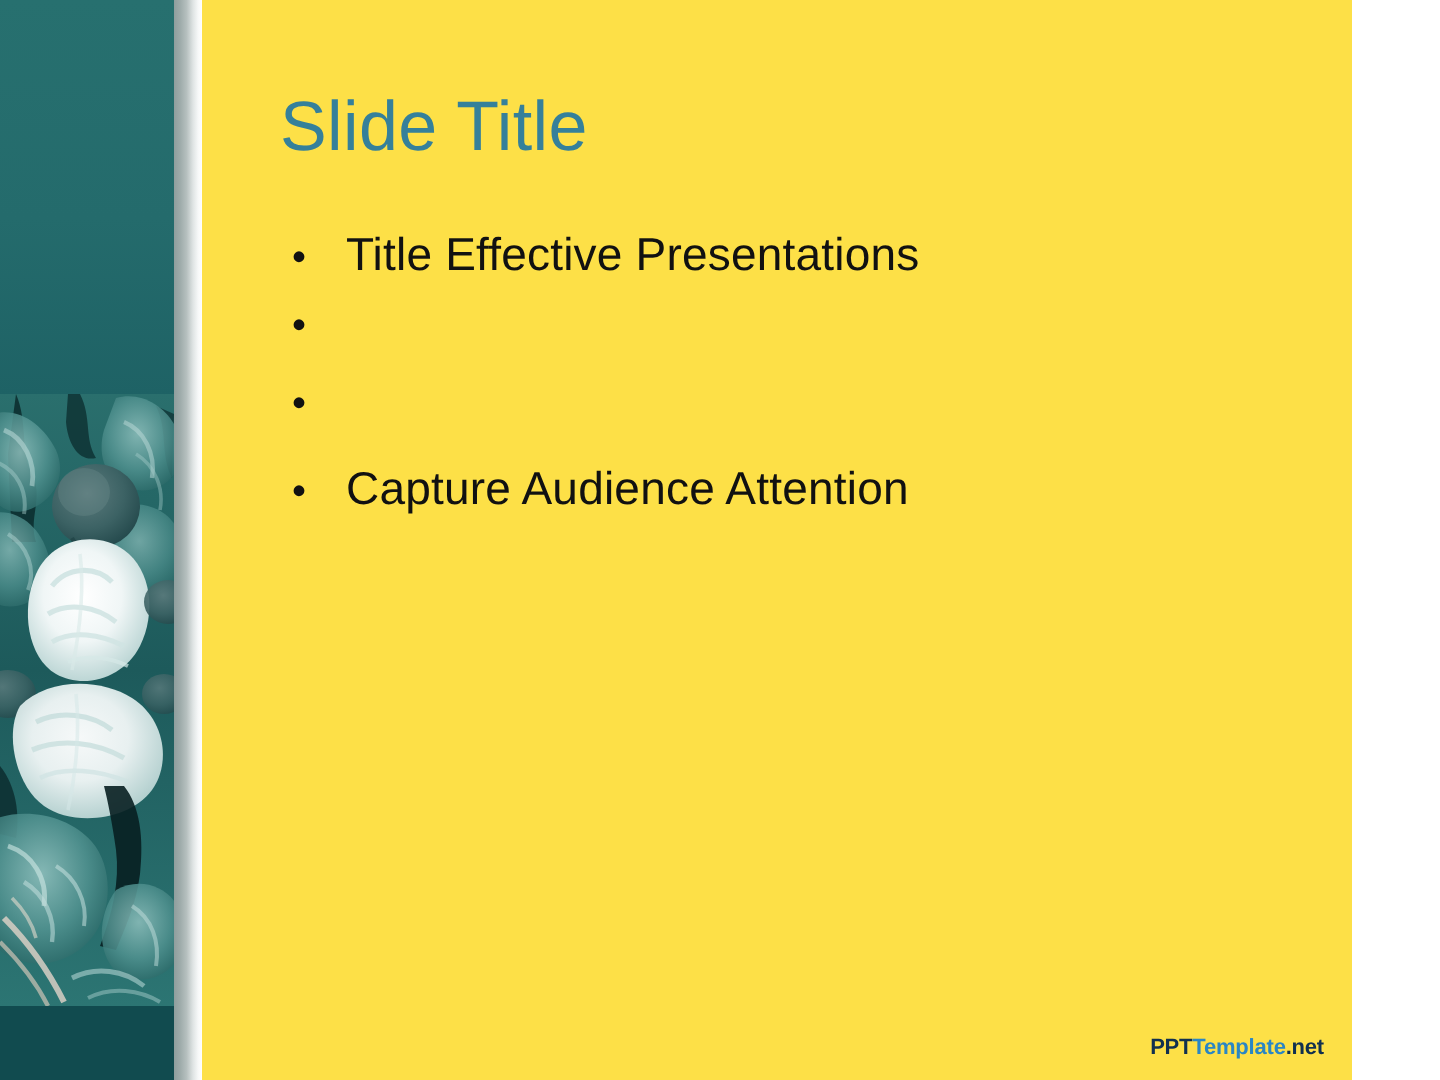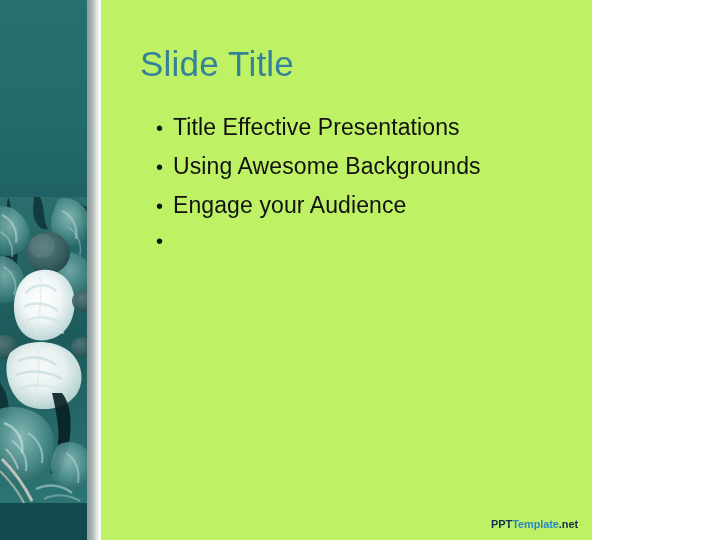--- a/index.html
+++ b/index.html
@@ -6,25 +6,24 @@
     margin: 0;
     padding: 0;
     background: #ffffff;
   }
   body {
     font-family: "Liberation Sans", sans-serif;
   }
 
   .slide {
     position: relative;
-    width: 592px;
+    width: 676px;
     height: 540px;
-    background: #bef264;
+    background: #fde047;
     overflow: hidden;
-    text-align: center;
   }
 
   
   .left-panel {
     position: absolute;
     left: 0;
     top: 0;
     width: 87px;
     height: 540px;
     background: #236a6e;
@@ -230,28 +229,27 @@
 
   <div class="title">Slide Title</div>
 
   <ul class="bullets">
     <li class="bullet-row">
       <span class="bullet-dot">•</span>
       <span class="bullet-text">Title Effective Presentations</span>
     </li>
     <li class="bullet-row">
       <span class="bullet-dot">•</span>
-      <span class="bullet-text">Using Awesome Backgrounds</span>
-    </li>
-    <li class="bullet-row">
-      <span class="bullet-dot">•</span>
-      <span class="bullet-text">Engage your Audience</span>
-    </li>
-    <li class="bullet-row">
-      <span class="bullet-dot">•</span>
+    </li>
+    <li class="bullet-row">
+      <span class="bullet-dot">•</span>
+    </li>
+    <li class="bullet-row">
+      <span class="bullet-dot">•</span>
+      <span class="bullet-text">Capture Audience Attention</span>
     </li>
   </ul>
 
   <div class="logo">
     <span class="ppt">PPT</span><span class="tmpl">Template</span><span class="net">.net</span>
   </div>
 
 </div>
 
 </body></html>

